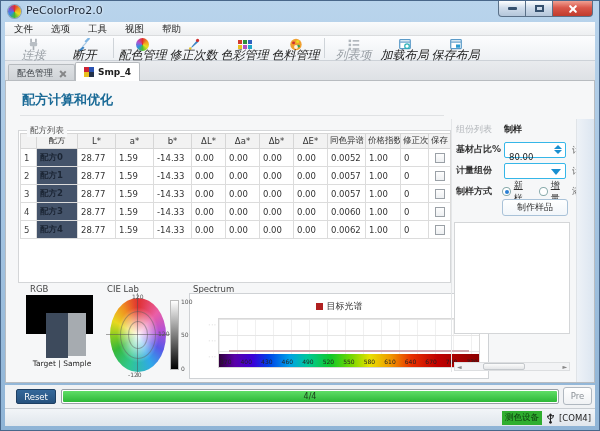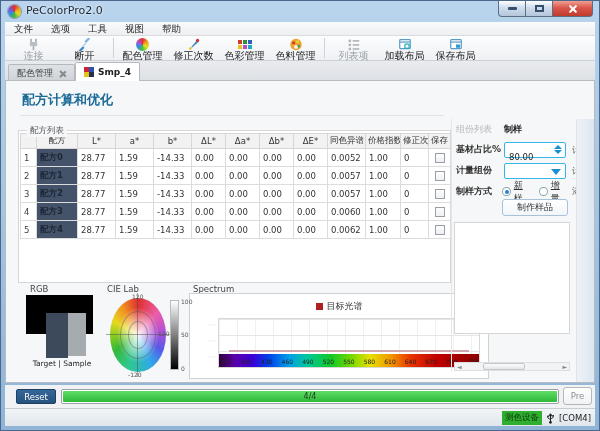--- a/index.html
+++ b/index.html
@@ -24,21 +24,21 @@
   .closex:before{transform:rotate(45deg);} .closex:after{transform:rotate(-45deg);}
   
   .menubar{position:absolute;top:21px;left:4px;right:4px;height:14px;background:linear-gradient(#fafbfc,#edeff1);
     border-bottom:1px solid #dadcde;display:flex;align-items:center;font-size:9.5px;color:#222;}
   .menu-item{padding:4px 9px;line-height:14px;}
   
   .toolbar{position:absolute;top:35px;left:4px;right:4px;height:25px;background:linear-gradient(#fcfdfe,#eef1f4);
     border-bottom:1px solid #cdd2d8;display:flex;align-items:stretch;padding-left:3px;}
   .tbtn{width:51px;display:flex;flex-direction:column;align-items:center;justify-content:flex-start;padding-top:1px;}
   .ticon{width:15px;height:14px;display:flex;align-items:center;justify-content:center;}
-  .tlabel{font-size:10px;color:#222;line-height:9px;white-space:nowrap;}
+  .tlabel{font-size:12px;color:#222;line-height:9px;white-space:nowrap;font-style:italic;}
   .tbtn.disabled .tlabel{color:#9aa0a6;}
   .tsep{width:1px;background:#cfd4d9;margin:2px 3px;}
   .cw{width:13px;height:13px;border-radius:50%;background:conic-gradient(#e03030,#f0a020,#e8e020,#48c038,#2f8fe0,#b050d0,#e03030);}
   .grid6{display:grid;grid-template-columns:repeat(3,4px);grid-auto-rows:4px;gap:1px;}
   .grid6 i{display:block;}
   
   .tabbar{position:absolute;top:60px;left:4px;right:4px;height:20px;background:linear-gradient(#e9ebee,#dde0e4);
     display:flex;align-items:flex-end;padding-left:3px;}
   .tab{height:17px;display:flex;align-items:center;font-size:9px;padding:0 8px;border:1px solid #b6babe;border-bottom:none;}
   .tab.inactive{background:linear-gradient(#dfe2e5,#ced2d6);color:#3a3f44;border-radius:2px 2px 0 0;}

